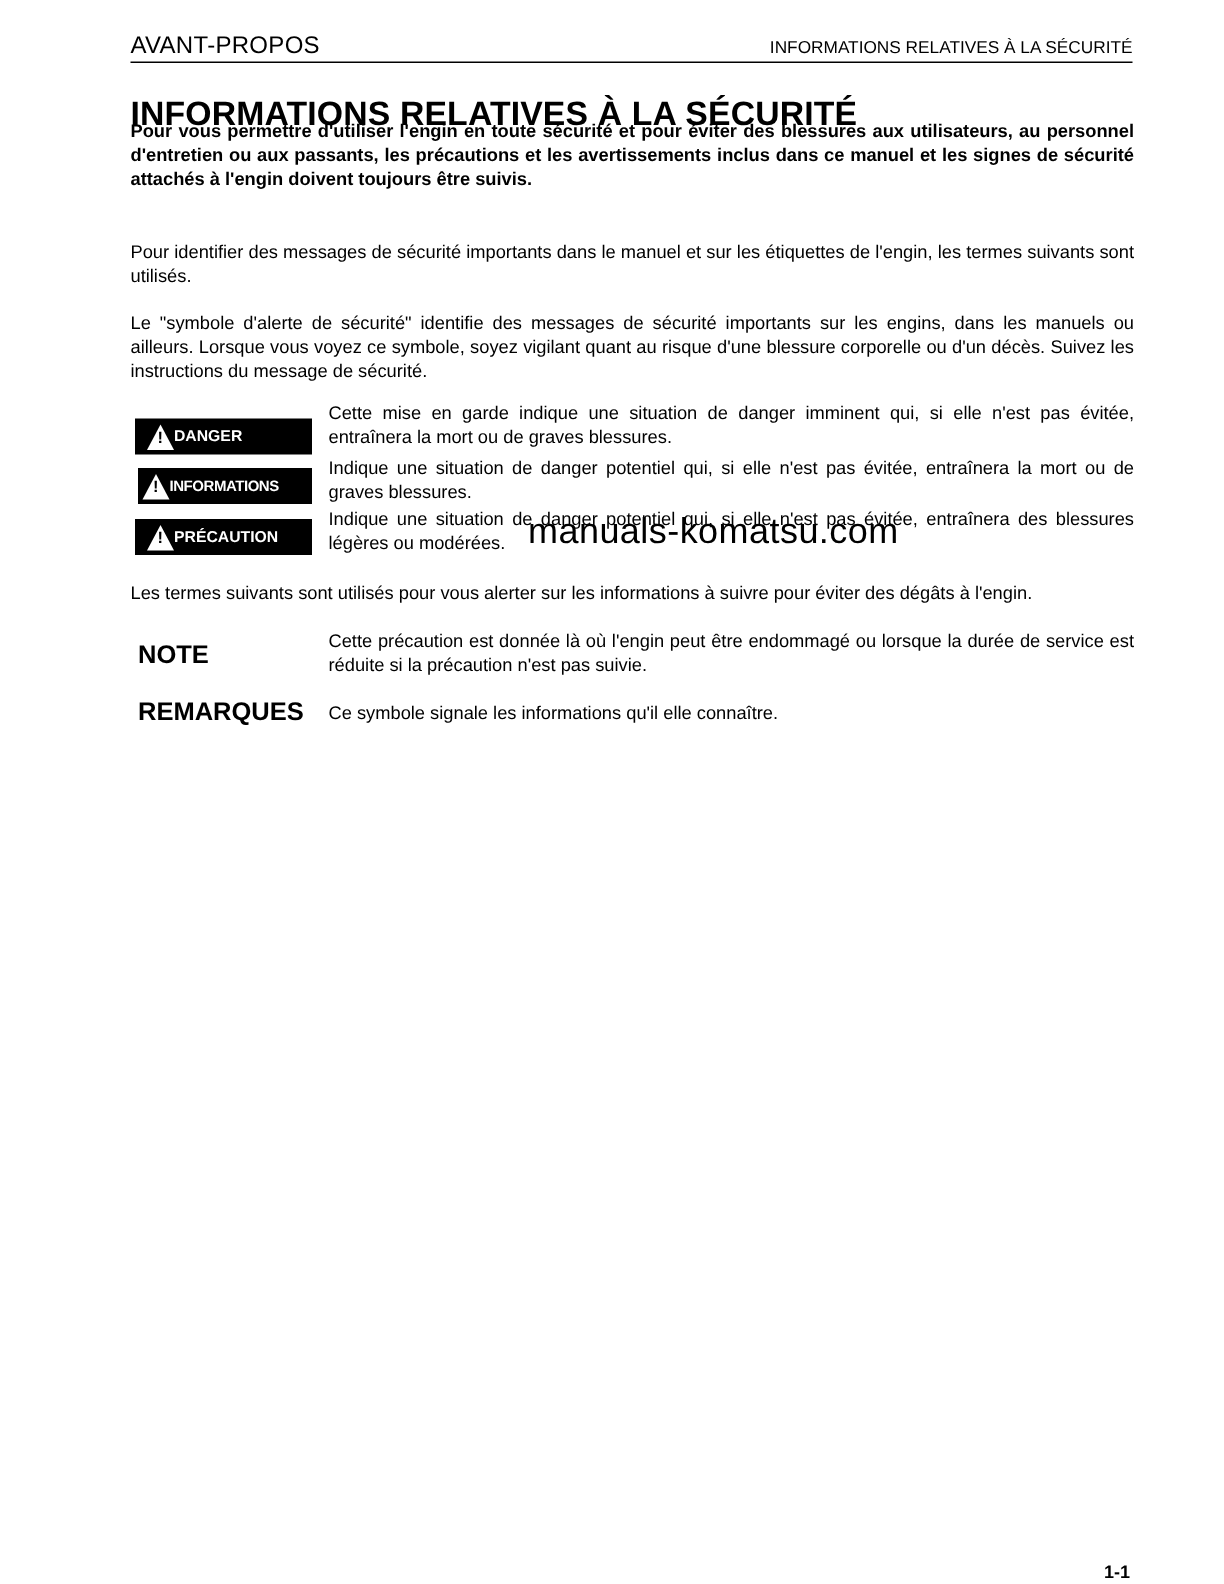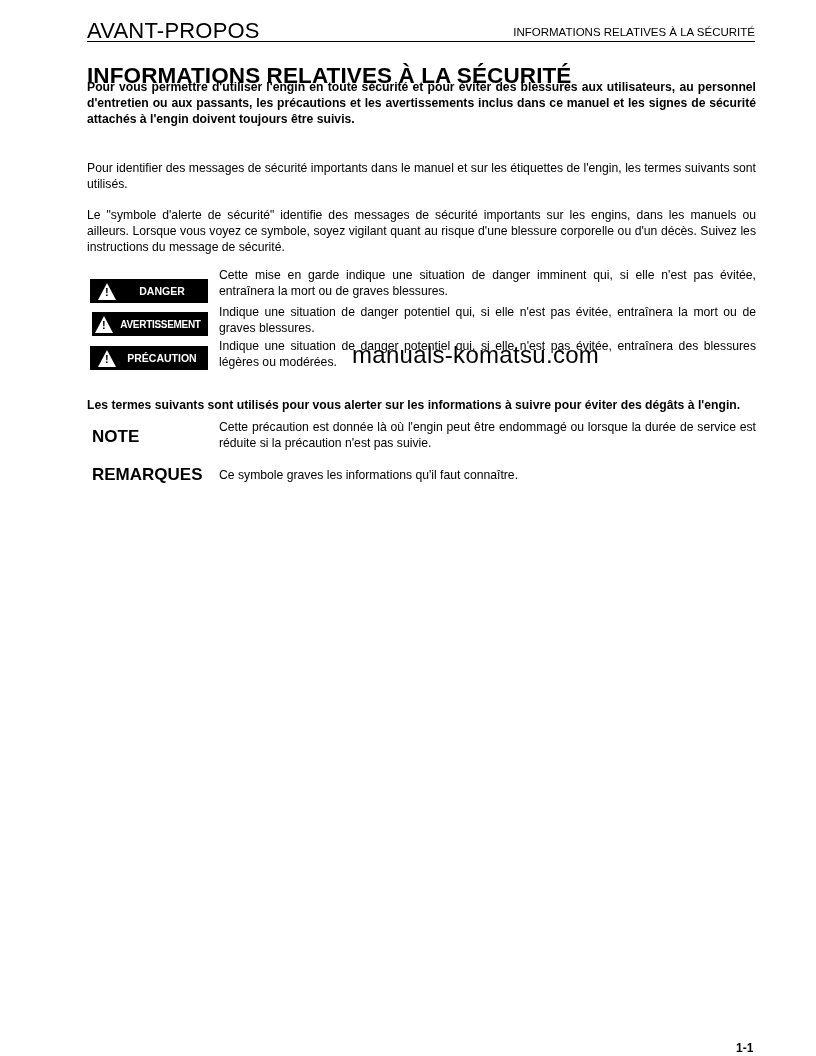--- a/index.html
+++ b/index.html
@@ -1,39 +1,39 @@
 <!DOCTYPE html>
 <html><head>
 <meta charset="utf-8">
 <style>
   html, body { margin: 0; padding: 0; background: #ffffff; }
   body { width: 816px; height: 1056px; position: relative; overflow: hidden;
          font-family: "Liberation Sans", sans-serif; color: #000; }
   .abs { position: absolute; }
 
-  .hdr-left { left: 87px; top: 20px; font-size: 22px; letter-spacing: 0.2px; line-height: 22px; }
+  .hdr-left { left: 87px; top: 20px; font-size: 16px; letter-spacing: 0.2px; line-height: 22px; }
   .hdr-right { right: 61px; top: 25px; font-size: 11.5px; line-height: 14px; }
   .hdr-rule { left: 87px; top: 41px; width: 668px; height: 1px; background: #000; }
 
   .title { left: 87px; top: 62px; font-size: 22.5px; font-weight: bold; line-height: 28px;
            letter-spacing: 0.1px; }
 
   .para { left: 87px; width: 669px; font-size: 12.2px; line-height: 16px; text-align: justify; }
   .p1 { top: 79px; font-weight: bold; }
   .p2 { top: 160px; }
   .p3 { top: 207px; }
-  .p4 { top: 397px; font-weight: bold; }
+  .p4 { top: 387px; }
 
   .label { left: 90px; width: 118px; height: 24px; background: #000; color: #fff;
            display: flex; align-items: center; font-weight: bold; font-size: 10.5px; }
   .label .tri { width: 0; height: 0; border-left: 9px solid transparent; border-right: 9px solid transparent;
                 border-bottom: 17px solid #fff; position: relative; margin-left: 8px; flex: none; }
   .label .tri span { position: absolute; left: -2px; top: 4px; color: #000; font-size: 11px;
                      font-weight: bold; line-height: 11px; }
-  .label .txt { flex: 1; text-align: center; }
+  .label .txt { flex: 1; text-align: left; }
   .lab-danger { top: 279px; }
   .lab-avert { top: 312px; left: 92px; width: 116px; }
   .lab-avert .tri { margin-left: 3px; }
   .lab-avert .txt { font-size: 10px; letter-spacing: -0.3px; }
   .lab-prec { top: 346px; }
 
   .desc { left: 219px; width: 537px; font-size: 12.2px; line-height: 16px; text-align: justify; }
   .d1 { top: 267px; }
   .d2 { top: 304px; }
   .d3 { top: 338px; }
@@ -67,35 +67,35 @@
       <span>!</span>
     </div>
   <div class="txt">DANGER</div>
 </div>
 <div class="abs desc d1">Cette mise en garde indique une situation de danger imminent qui, si elle n'est pas évitée, entraînera la mort ou de graves blessures.</div>
 
 <div class="abs label lab-avert">
   <div class="tri">
       <span>!</span>
     </div>
-  <div class="txt">AVERTISSEMENT</div>
+  <div class="txt">INFORMATIONS</div>
 </div>
 <div class="abs desc d2">Indique une situation de danger potentiel qui, si elle n'est pas évitée, entraînera la mort ou de graves blessures.</div>
 
 <div class="abs label lab-prec">
   <div class="tri">
       <span>!</span>
     </div>
   <div class="txt">PRÉCAUTION</div>
 </div>
 <div class="abs desc d3">Indique une situation de danger potentiel qui, si elle n'est pas évitée, entraînera des blessures légères ou modérées.</div>
 
 <div class="abs watermark">manuals-komatsu.com</div>
 
 <div class="abs para p4">Les termes suivants sont utilisés pour vous alerter sur les informations à suivre pour éviter des dégâts à l'engin.</div>
 
 <div class="abs big-term t-note">NOTE</div>
 <div class="abs desc d-note">Cette précaution est donnée là où l'engin peut être endommagé ou lorsque la durée de service est réduite si la précaution n'est pas suivie.</div>
 
 <div class="abs big-term t-rem">REMARQUES</div>
-<div class="abs desc d-rem">Ce symbole graves les informations qu'il faut connaître.</div>
+<div class="abs desc d-rem">Ce symbole signale les informations qu'il elle connaître.</div>
 
 <div class="abs pageno">1-1</div>
 
 </body></html>

